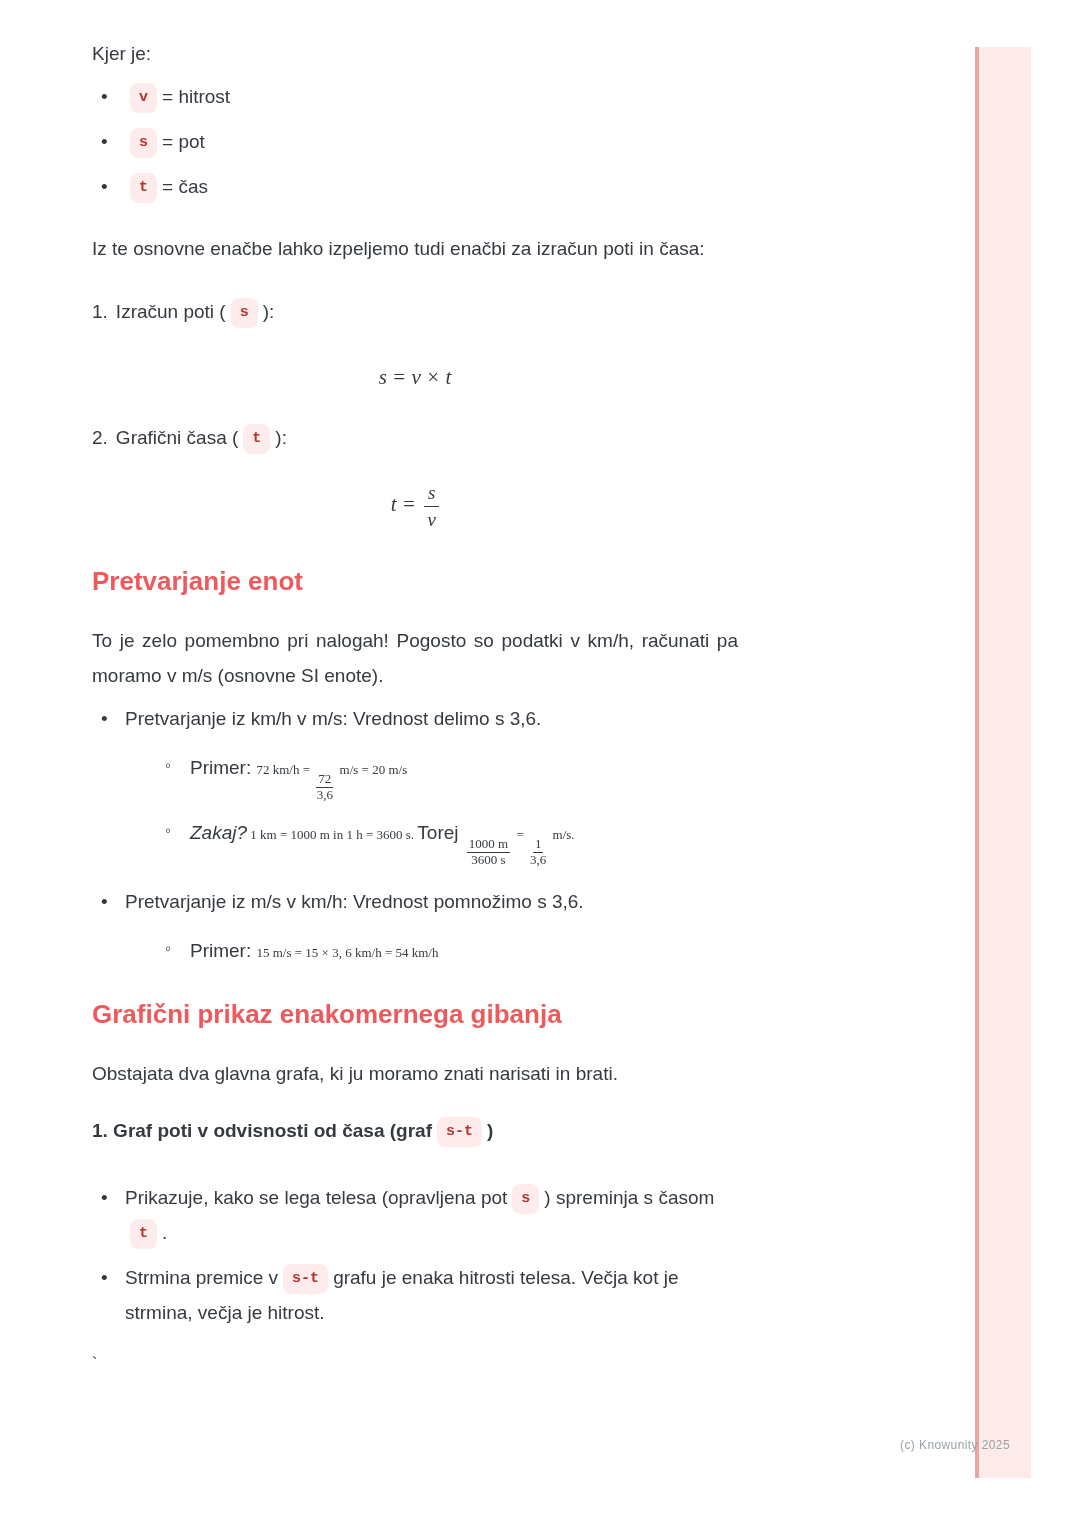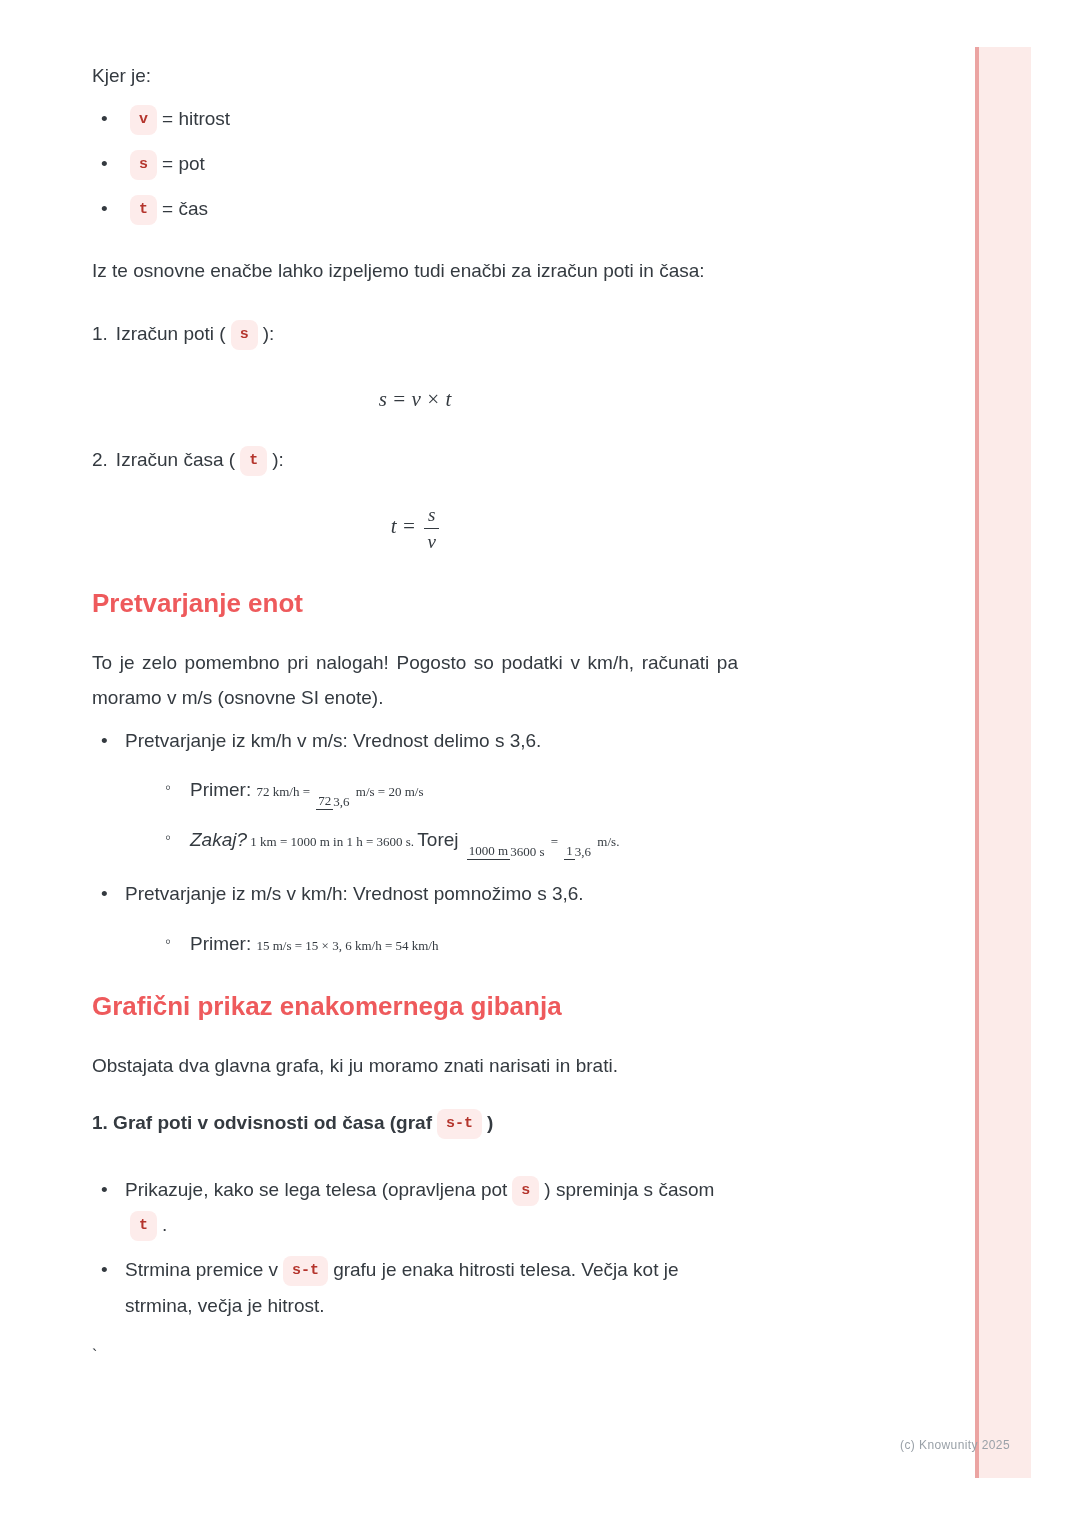--- a/index.html
+++ b/index.html
@@ -11,21 +11,21 @@
     --ribbon-fill:#fcebe9;
     --ribbon-edge:#eba4a2;
     --footer-text-color:#9aa1a8;
   }
   *{margin:0;padding:0;box-sizing:border-box;}
   html,body{background:#ffffff;}
   body{font-family:"Liberation Sans",sans-serif;color:var(--body-text);}
   .page{position:relative;width:1080px;height:1528px;background:#ffffff;overflow:hidden;}
   .ribbon{position:absolute;top:47px;left:975px;width:56px;height:1431px;
           background:var(--ribbon-fill);border-left:4px solid var(--ribbon-edge);z-index:1;}
-  .content{position:relative;z-index:2;width:738px;padding:58px 0 0 92px;
+  .content{position:relative;z-index:2;width:738px;padding:36px 0 0 92px;
            font-size:19px;line-height:1.85;}
   p{margin:0;}
   .mt-md{margin-top:26px;}
   .mt-lg{margin-top:34px;}
 
   
   .badge{display:inline-block;font-family:"Liberation Mono",monospace;font-weight:700;
          font-size:15px;line-height:1;color:var(--badge-text);background:var(--badge-bg);
          padding:7px 9px 8px;border-radius:8px;margin:0 5px;vertical-align:2px;}
 
@@ -45,21 +45,21 @@
 
   
   .math{font-family:Liberation Serif, serif;font-size:13px;}
   .formula{margin-top:34px;text-align:center;font-family:"Liberation Serif","DejaVu Serif",serif;
            font-style:italic;font-size:21px;line-height:1.4;}
   .formula-frac{margin-top:26px;margin-bottom:8px;}
   .dfrac{display:inline-flex;flex-direction:column;align-items:center;font-size:19px;
          line-height:1.25;vertical-align:middle;margin-left:8px;}
   .dfrac .fnum{border-bottom:1.4px solid var(--body-text);padding:0 4px 1px;}
   .dfrac .fden{padding-top:1px;}
-  .frac{display:inline-flex;flex-direction:row;align-items:center;
+  .frac{display:inline-flex;flex-direction:column;align-items:center;
         font-family:"Liberation Serif","DejaVu Serif",serif;font-size:13px;line-height:1.15;
         vertical-align:-9px;margin:0 3px;}
   .frac .fnum{border-bottom:1px solid var(--body-text);padding:0 2px 0;}
 
   
   h2{font-size:26px;font-weight:700;color:var(--accent-heading);line-height:1.2;
      margin-top:34px;}
   .justify{text-align:justify;}
   .graf-title{margin-top:22px;font-weight:700;}
 
@@ -83,21 +83,21 @@
       <li><span class="badge">s</span><span>= pot</span></li>
       <li><span class="badge">t</span><span>= čas</span></li>
     </ul>
 
     <p class="mt-md">Iz te osnovne enačbe lahko izpeljemo tudi enačbi za izračun poti in časa:</p>
 
     <p class="numbered"><span class="num">1.</span><b>Izračun poti (</b><span class="badge">s</span><b>):</b></p>
 
     <div class="formula">s = v × t</div>
 
-    <p class="numbered mt-lg"><span class="num">2.</span><b>Izračun časa (</b><span class="badge">t</span><b>):</b></p>
+    <p class="numbered mt-lg"><span class="num">2.</span><b>Grafični časa (</b><span class="badge">t</span><b>):</b></p>
 
     <div class="formula formula-frac">
       <span>t =</span><span class="dfrac">
           <span class="fnum">s</span>
           <span class="fden">v</span>
         </span>
     </div>
 
     <h2>Pretvarjanje enot</h2>
 

